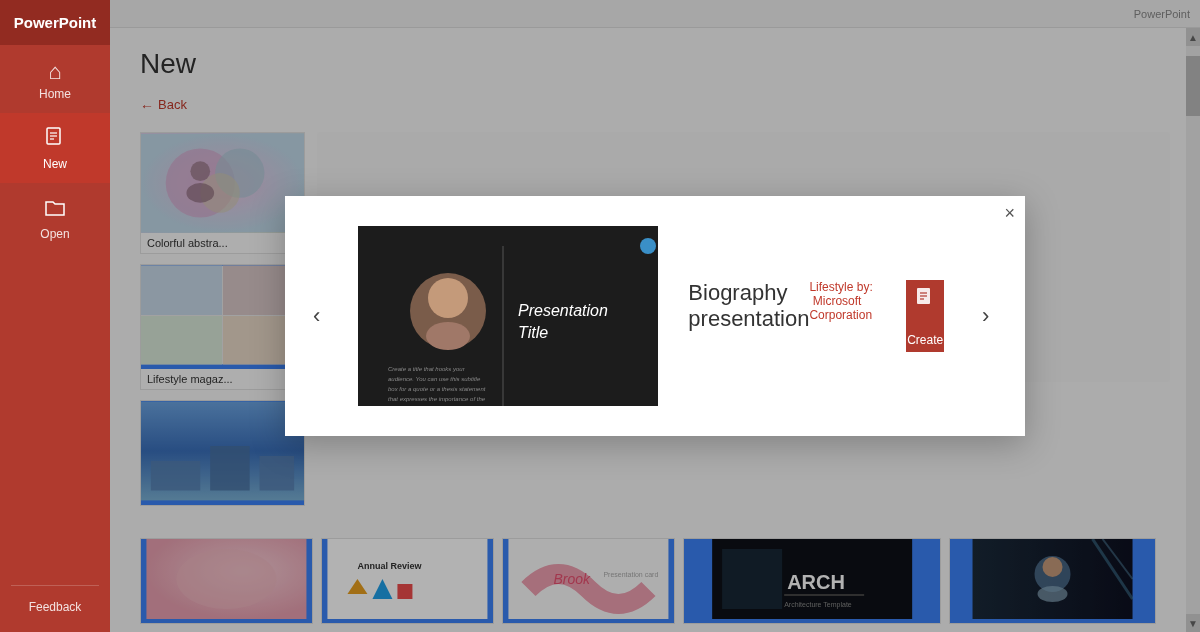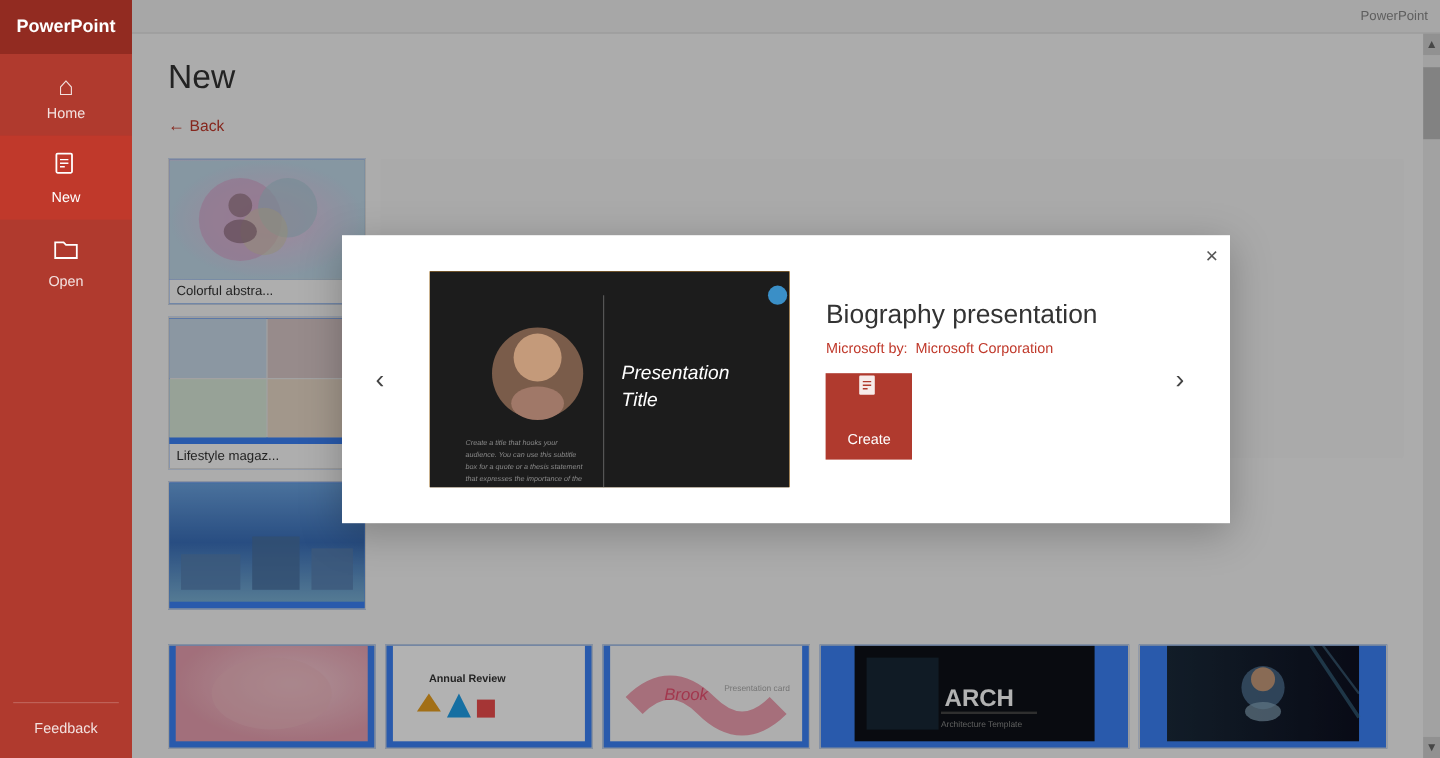--- a/index.html
+++ b/index.html
@@ -237,21 +237,21 @@
       height: 180px;
       background: #a16207;
       position: relative;
       overflow: hidden;
     }
 
     
     .modal-info {
       flex: 1;
       display: flex;
-      flex-direction: column;
+      flex-direction: row;
     }
     .modal-template-title {
       font-size: 22px;
       font-weight: 300;
       color: #333;
       margin-bottom: 8px;
     }
     .modal-provider {
       font-size: 12px;
       color: #555;
@@ -268,21 +268,21 @@
     }
     .create-btn {
       width: 72px;
       height: 72px;
       background: #b03a2e;
       border: none;
       cursor: pointer;
       display: flex;
       flex-direction: column;
       align-items: center;
-      justify-content: flex-start;
+      justify-content: center;
       color: white;
       font-size: 12px;
       gap: 20px;
     }
     .create-icon {
       font-size: 20px;
     }
 
     
     .topbar {
@@ -503,21 +503,21 @@
             <text x="30" y="155" font-size="6" fill="#888" font-style="italic">audience. You can use this subtitle</text>
             <text x="30" y="165" font-size="6" fill="#888" font-style="italic">box for a quote or a thesis statement</text>
             <text x="30" y="175" font-size="6" fill="#888" font-style="italic">that expresses the importance of the</text>
             <text x="30" y="185" font-size="6" fill="#888" font-style="italic">person you are discussing.</text>
           </svg>
         </div>
 
         <div class="modal-info">
           <h2 class="modal-template-title">Biography presentation</h2>
           <p class="modal-provider">
-            <span>Microsoft by:</span>
+            <span>Lifestyle by:</span>
             &nbsp;<span style="color:#c0392b;text-align:right;">Microsoft Corporation</span>
           </p>
           <button class="create-btn">
             <span class="create-icon">
               <svg width="22" height="22" viewBox="0 0 22 22" fill="none">
                 <rect x="3" y="2" width="13" height="16" rx="1" fill="white" opacity="0.9"></rect>
                 <line x1="6" y1="7" x2="13" y2="7" stroke="#b03a2e" stroke-width="1.2"></line>
                 <line x1="6" y1="10" x2="13" y2="10" stroke="#b03a2e" stroke-width="1.2"></line>
                 <line x1="6" y1="13" x2="10" y2="13" stroke="#b03a2e" stroke-width="1.2"></line>
               </svg>

